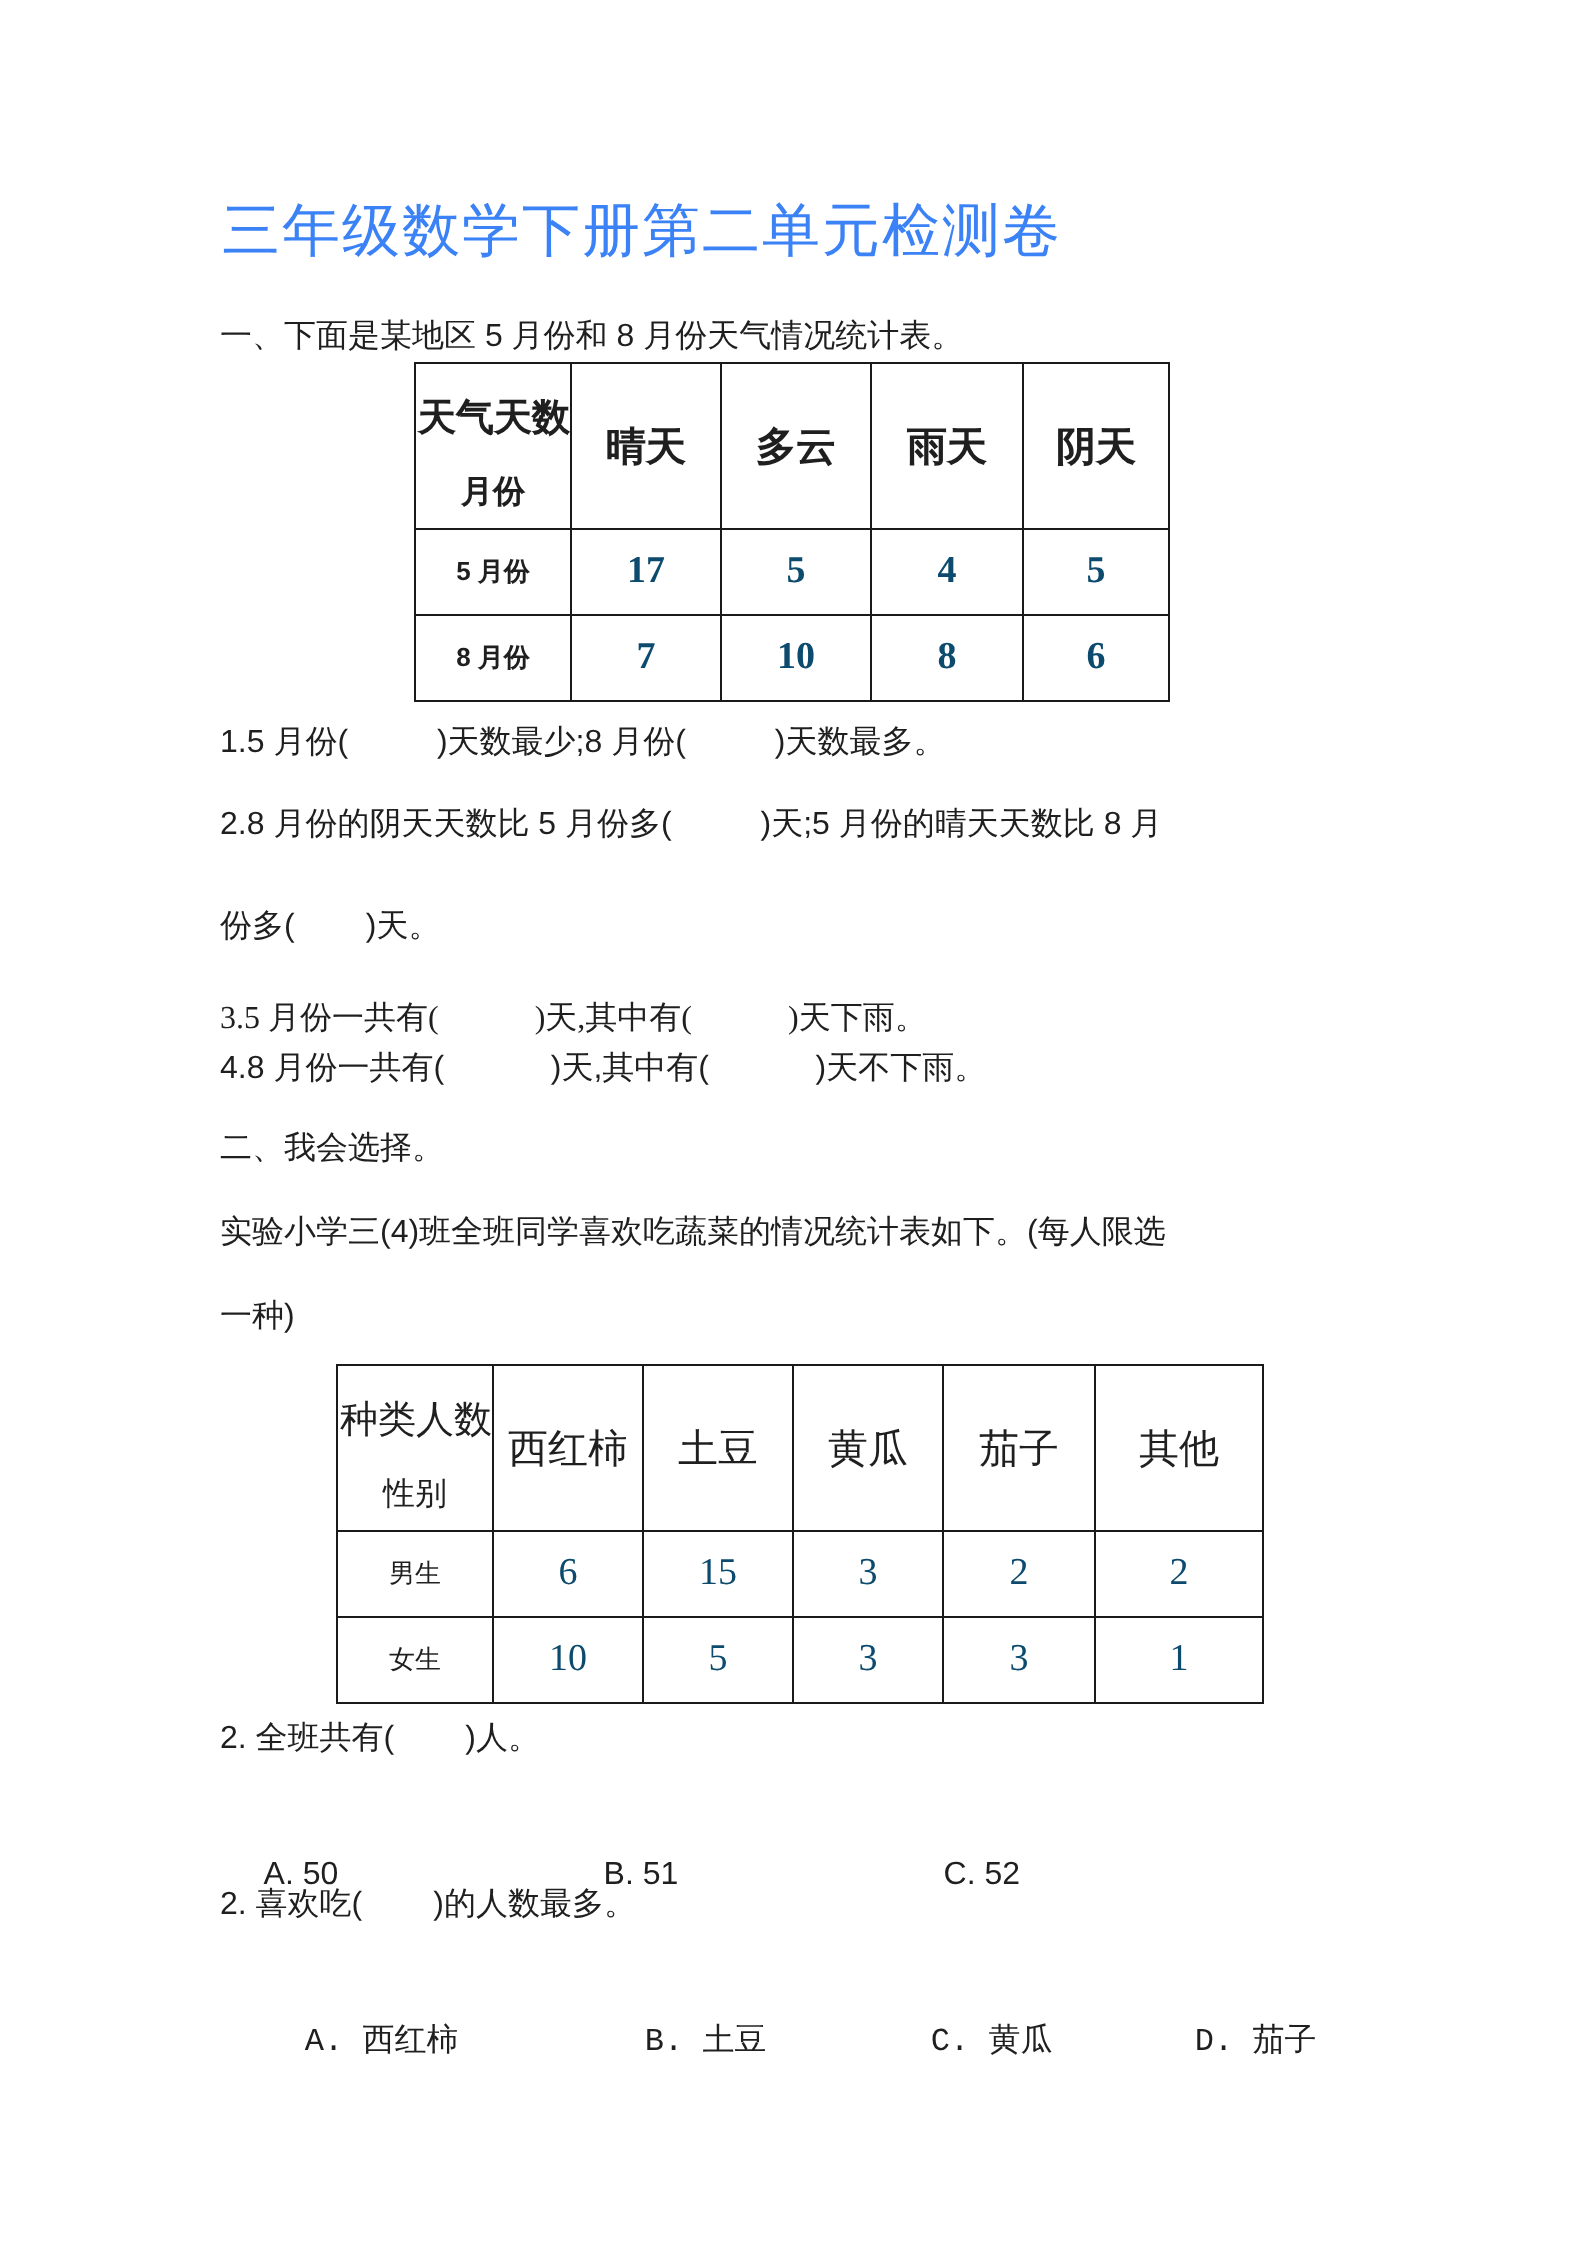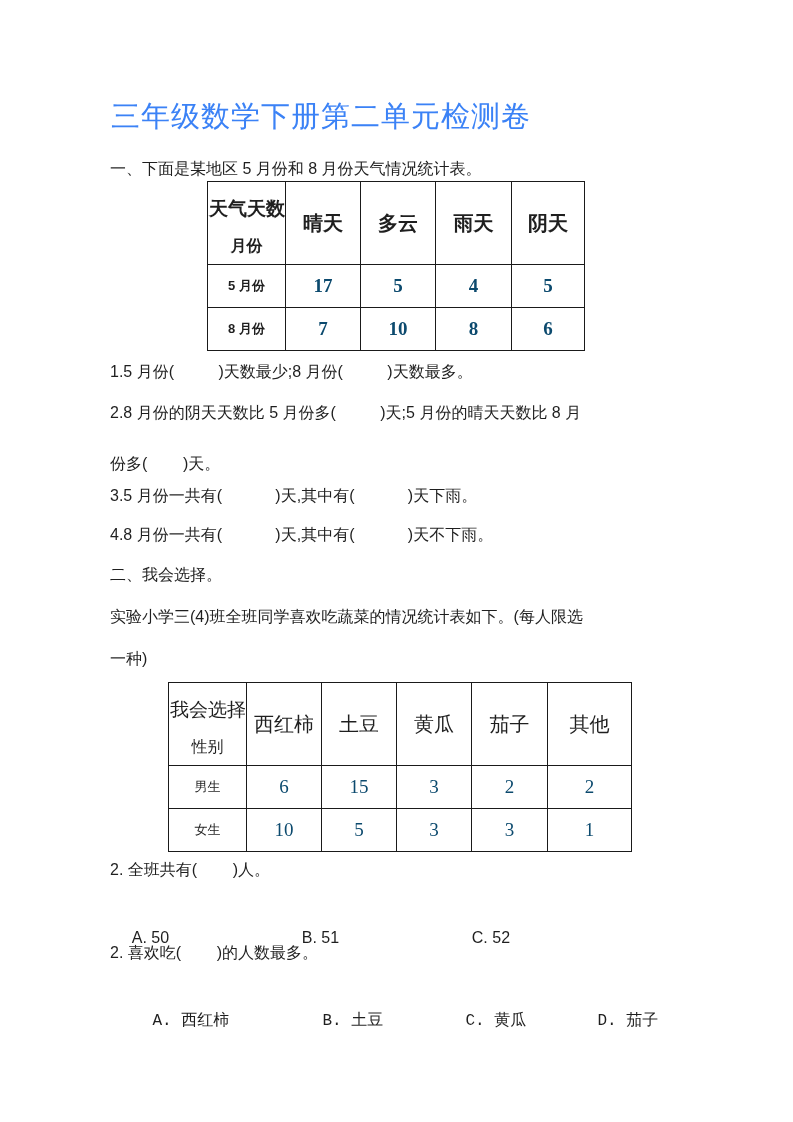--- a/index.html
+++ b/index.html
@@ -59,21 +59,21 @@
     padding-top: 14px;
   }
 
   #table1 { top: 181px; left: 207px; font-weight: bold; }
   #table2 { top: 682px; left: 168px; }
 
   #sec1-heading { top: 156px; }
   #q1 { top: 359px; }
   #q2a { top: 400px; }
   #q2b { top: 439px; margin-top: 12px; }
-  #q3 { top: 483px; }
+  #q3 { top: 497px; font-family: Liberation Serif, serif; }
   #q4 { top: 522px; }
   #sec2-heading { top: 562px; }
   #intro1 { top: 604px; }
   #intro2 { top: 646px; }
   #bq1 { top: 857px; }
   #bopts1 { top: 899px; left: 114px; }
   #bq2 { top: 940px; text-align: right; }
   #bopts2 { top: 982px; left: 114px; font-family: Liberation Mono, monospace; }
 
   .opt { display: inline-block; }
@@ -142,21 +142,21 @@
       <col style="width:78px">
         <col style="width:75px">
         <col style="width:75px">
         <col style="width:75px">
         <col style="width:76px">
         <col style="width:84px">
     </colgroup>
     <tbody>
         <tr class="header-row">
       <td class="corner">
-        <div class="corner-top">我会选择</div>
+        <div class="corner-top">种类人数</div>
         <div class="corner-bottom">性别</div>
       </td>
       <td>西红柿</td>
       <td>土豆</td>
       <td>黄瓜</td>
       <td>茄子</td>
       <td>其他</td>
     </tr>
     <tr class="data-row">
       <td class="rowlabel">男生</td>

